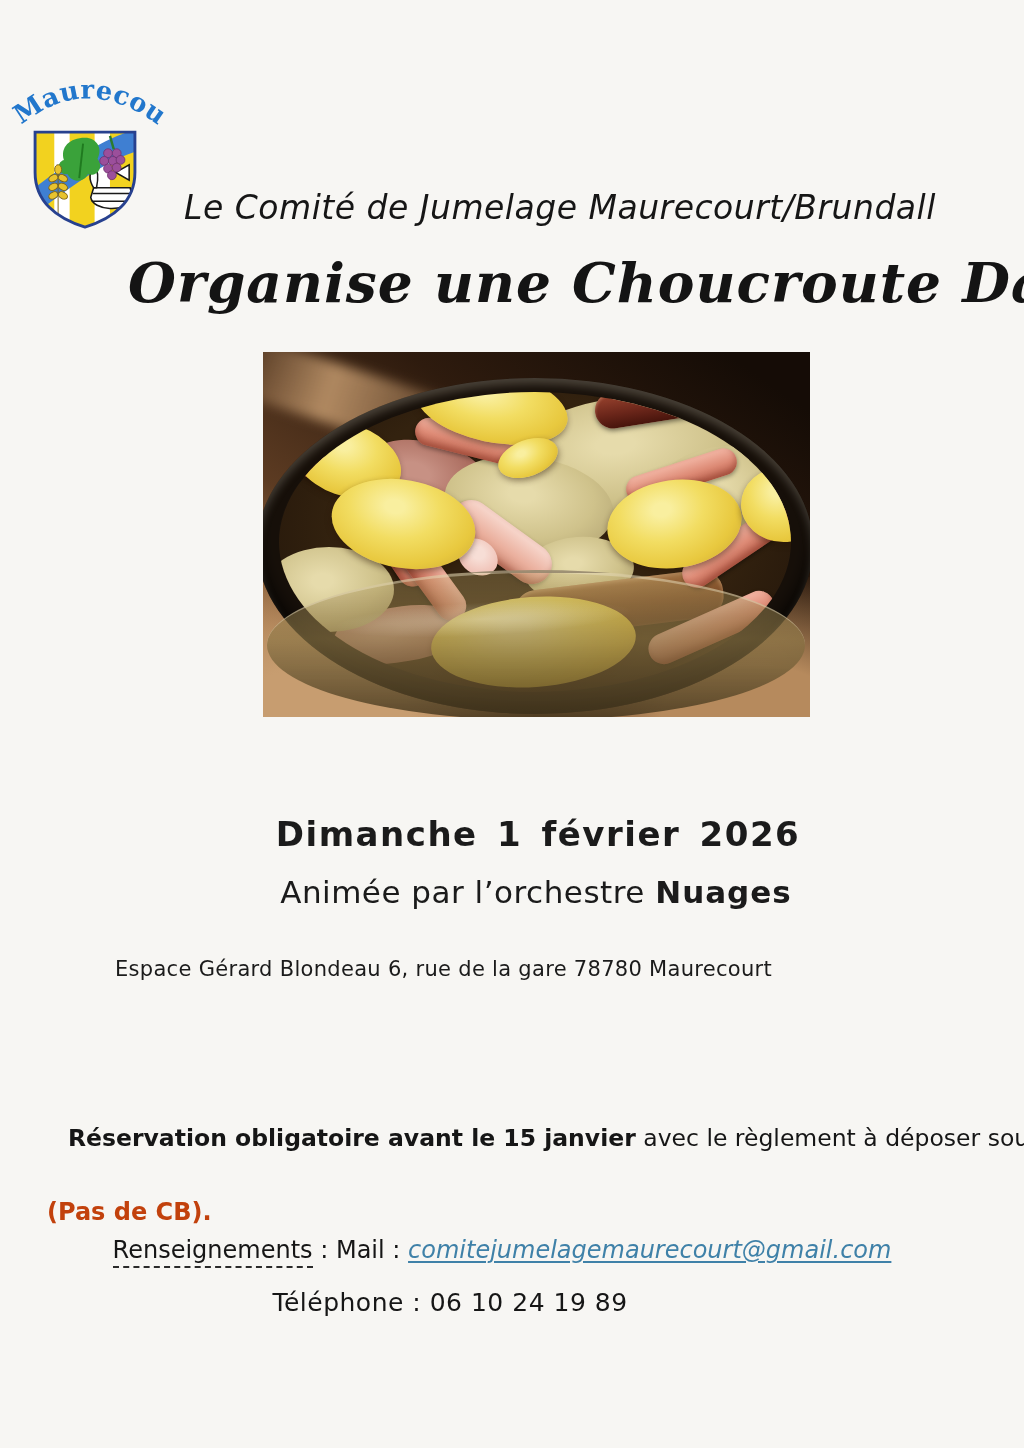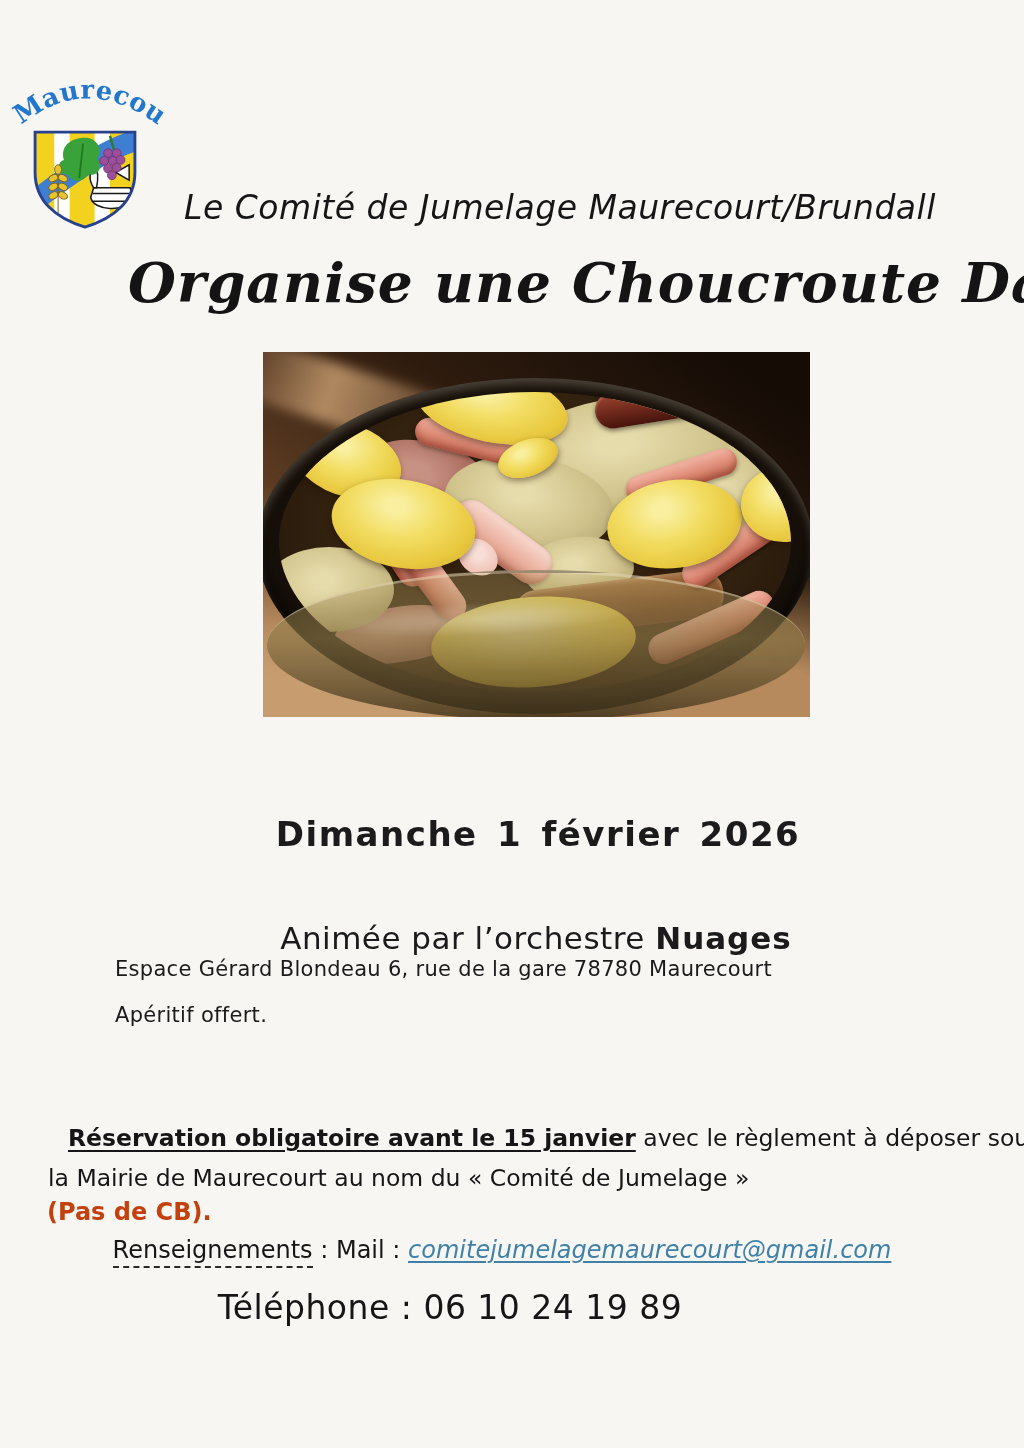--- a/index.html
+++ b/index.html
@@ -95,46 +95,46 @@
     transform:rotate(-3deg);
   }
 
   
   .date-line {
     position:absolute; top:814px; left:0; width:1024px; text-align:center; padding-left:52px;
     font-size:34px; font-weight:bold; letter-spacing:1.5px; word-spacing:6px; color:#1b1b1b;
   }
   .orchestra-line {
     position:absolute; top:874px; left:0; width:1024px; text-align:center; padding-left:48px;
-    font-size:31px; letter-spacing:.5px; color:#1b1b1b;margin-top:46px;
+    font-size:31px; letter-spacing:.5px; color:#1b1b1b;
   }
   .orchestra-line b { letter-spacing:1px; }
   .address-block {
     position:absolute; left:115px; top:946px; font-size:21px; line-height:46px;
     letter-spacing:.3px; color:#1b1b1b; white-space:nowrap;
   }
   .reservation {
     position:absolute; left:48px; top:1118px; width:950px;
     font-size:23.5px; line-height:40px; color:#161616;
   }
   .reservation .l1 { white-space:nowrap; text-indent:20px; }
   .bold-underline {
     font-weight:bold;
-    text-decoration:underline; text-decoration-thickness:2px; text-underline-offset:4px;
+    text-decoration-thickness:2px; text-underline-offset:4px;
   }
   .pas-cb { position:absolute; left:47px; top:1198px; font-size:24px; color:#c2410c;font-weight:bold; }
   .contact-line {
     position:absolute; top:1236px; left:0; width:1024px; text-align:center; padding-right:20px;
     font-size:24px; color:#161616;
   }
   .dashed-underline { border-bottom:2px dashed #2a2a2a; padding-bottom:2px; }
   .email-link { text-decoration:underline; text-decoration-thickness:2px; text-underline-offset:3px; cursor:pointer; }
   .phone-line {
     position:absolute; top:1288px; left:0; width:944px; text-align:center; padding-right:44px;
-    font-size:33px; letter-spacing:.5px; color:#161616;
+    font-size:25px; letter-spacing:.5px; color:#161616;
   }
 </style>
 </head>
 <body>
 
 <div class="page">
 
   <div class="logo">
     <svg width="158" height="192" viewBox="0 0 160 200">
       <defs>
@@ -228,25 +228,23 @@
     </div>
     <div class="glass-front"></div>
     <div class="glass-gleam"></div>
   </div>
 
   <div class="date-line">Dimanche 1 février 2026</div>
   <div class="orchestra-line"><span>Animée par l’orchestre </span><b>Nuages</b></div>
 
   <div class="address-block">
     <div>Espace Gérard Blondeau 6, rue de la gare 78780 Maurecourt</div>
-    <div>Apéritif offert.</div>
   </div>
 
   <div class="reservation">
     <div class="l1"><span class="bold-underline">Réservation obligatoire avant le 15 janvier</span><span> avec le règlement à déposer sous enveloppe à</span></div>
-    <div>la Mairie de Maurecourt au nom du « Comité de Jumelage »</div>
   </div>
   <div class="pas-cb">(Pas de CB).</div>
 
   <div class="contact-line"><span class="dashed-underline">Renseignements</span><span> : Mail : </span><a class="email-link" style="color: rgb(63, 129, 168); font-style: italic;">comitejumelagemaurecourt@gmail.com</a></div>
   <div class="phone-line">Téléphone : 06 10 24 19 89</div>
 
 </div>
 
 </body></html>

